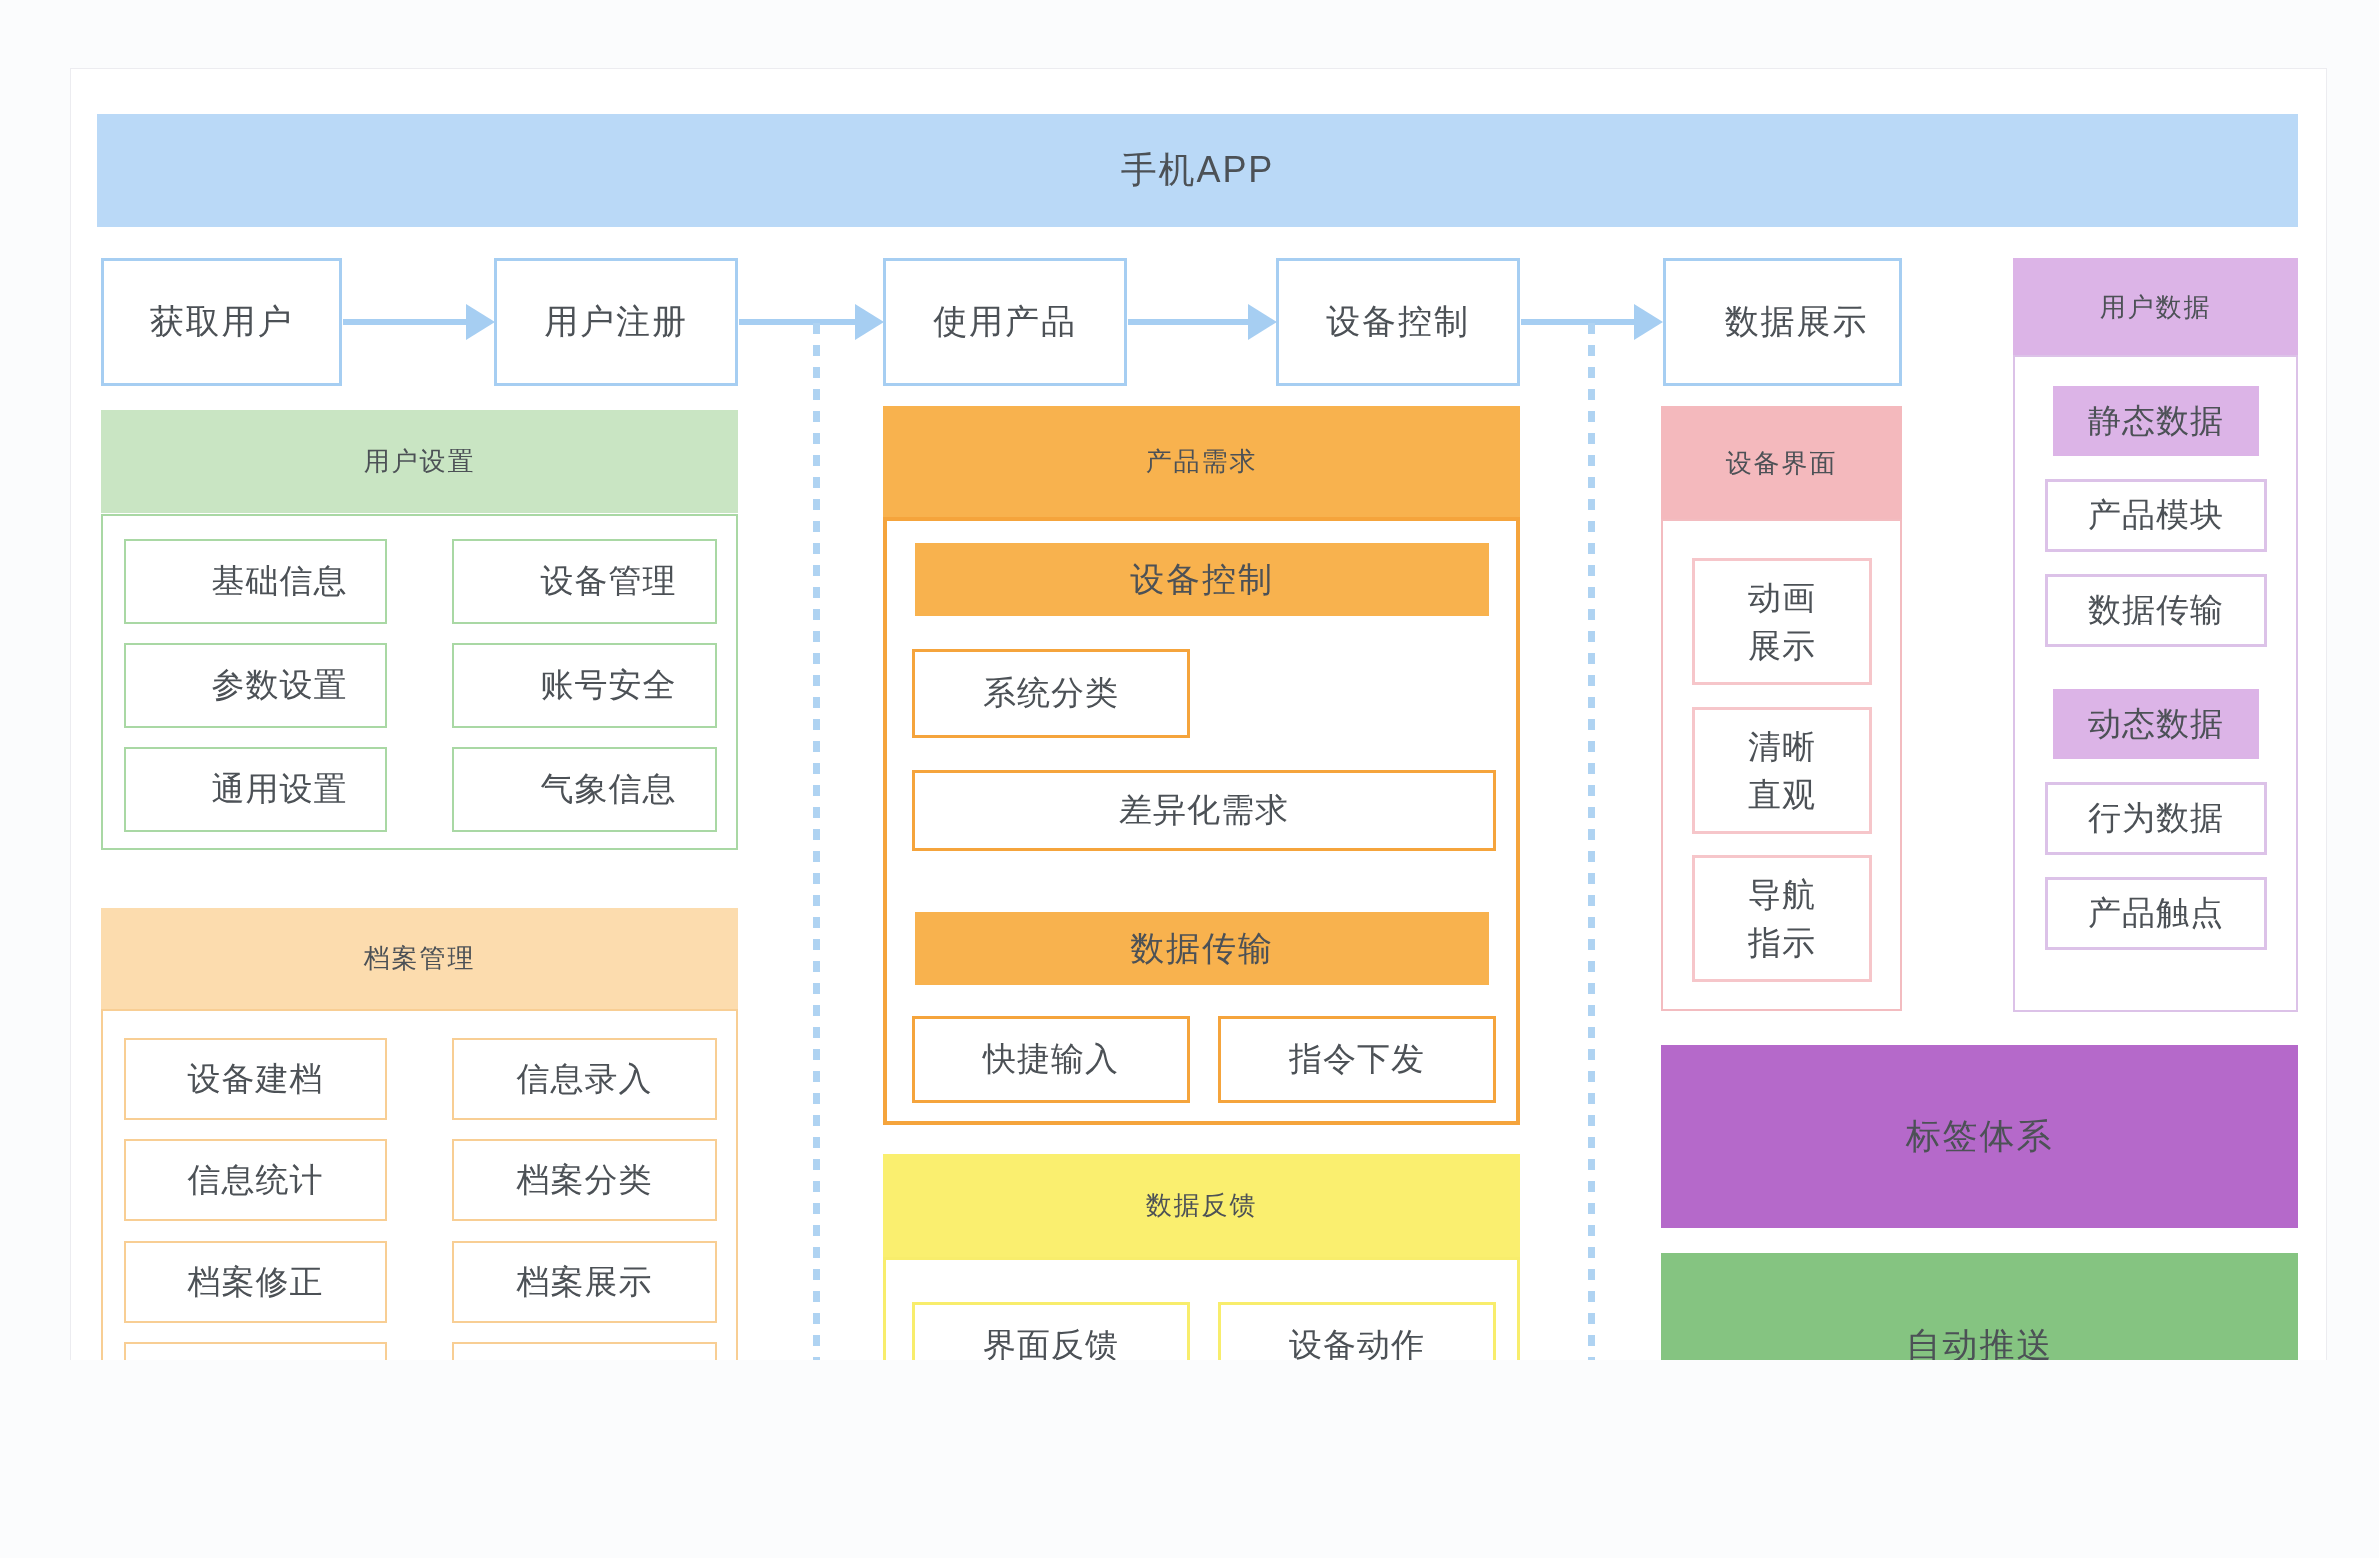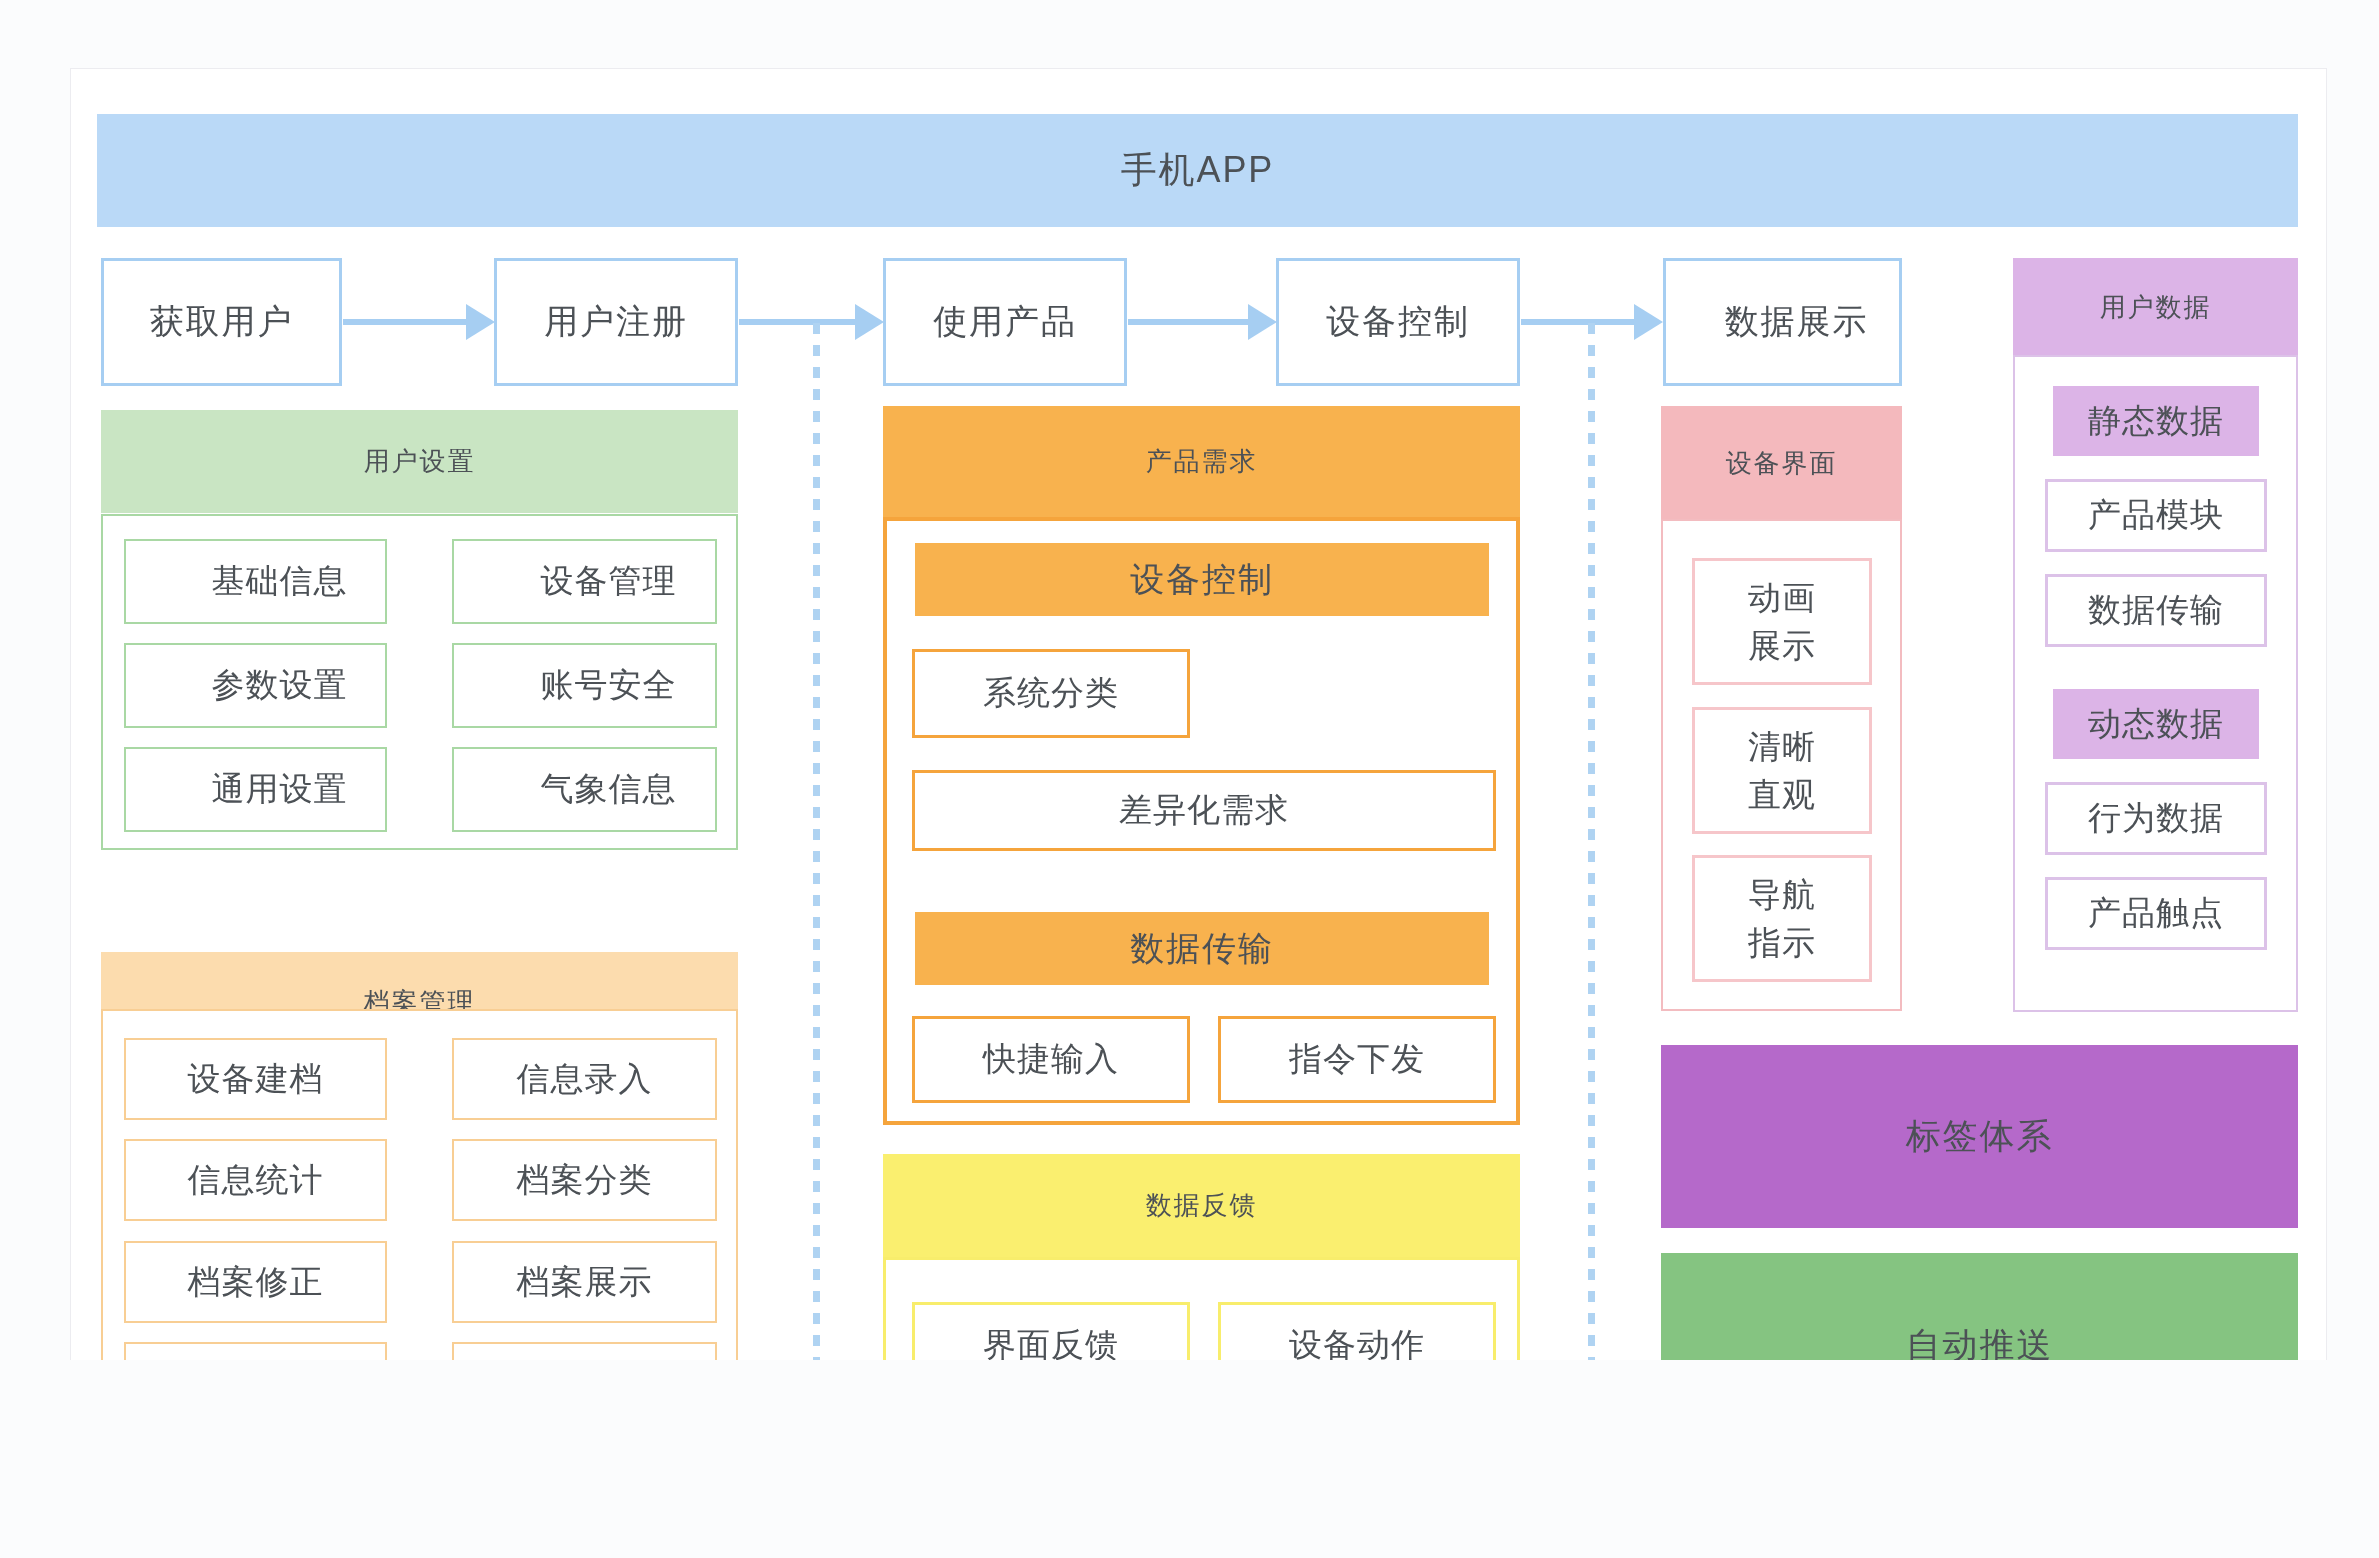--- a/index.html
+++ b/index.html
@@ -82,21 +82,21 @@
 
   <div class="abs hdr green" style="left:101px;top:410px;width:637px;height:103px;">用户设置</div>
   <div class="abs body-box green" style="left:101px;top:514px;width:637px;height:336px;"></div>
   <div class="abs item green" style="left:124px;top:539px;width:263px;height:85px;">基础信息</div>
   <div class="abs item green" style="left:452px;top:539px;width:265px;height:85px;">设备管理</div>
   <div class="abs item green" style="left:124px;top:643px;width:263px;height:85px;">参数设置</div>
   <div class="abs item green" style="left:452px;top:643px;width:265px;height:85px;">账号安全</div>
   <div class="abs item green" style="left:124px;top:747px;width:263px;height:85px;">通用设置</div>
   <div class="abs item green" style="left:452px;top:747px;width:265px;height:85px;">气象信息</div>
 
-  <div class="abs hdr peach" style="left:101px;top:952px;width:637px;height:101px;">档案管理</div>
+  <div class="abs hdr peach" style="left:101px;top:908px;width:637px;height:101px;">档案管理</div>
   <div class="abs body-box peach" style="left:101px;top:1009px;width:637px;height:451px;"></div>
   <div class="abs item peach" style="left:124px;top:1038px;width:263px;height:82px;">设备建档</div>
   <div class="abs item peach" style="left:452px;top:1038px;width:265px;height:82px;">信息录入</div>
   <div class="abs item peach" style="left:124px;top:1139px;width:263px;height:82px;">信息统计</div>
   <div class="abs item peach" style="left:452px;top:1139px;width:265px;height:82px;">档案分类</div>
   <div class="abs item peach" style="left:124px;top:1241px;width:263px;height:82px;">档案修正</div>
   <div class="abs item peach" style="left:452px;top:1241px;width:265px;height:82px;">档案展示</div>
   <div class="abs item peach" style="left:124px;top:1342px;width:263px;height:82px;">档案注销</div>
   <div class="abs item peach" style="left:452px;top:1342px;width:265px;height:82px;">...</div>
 

